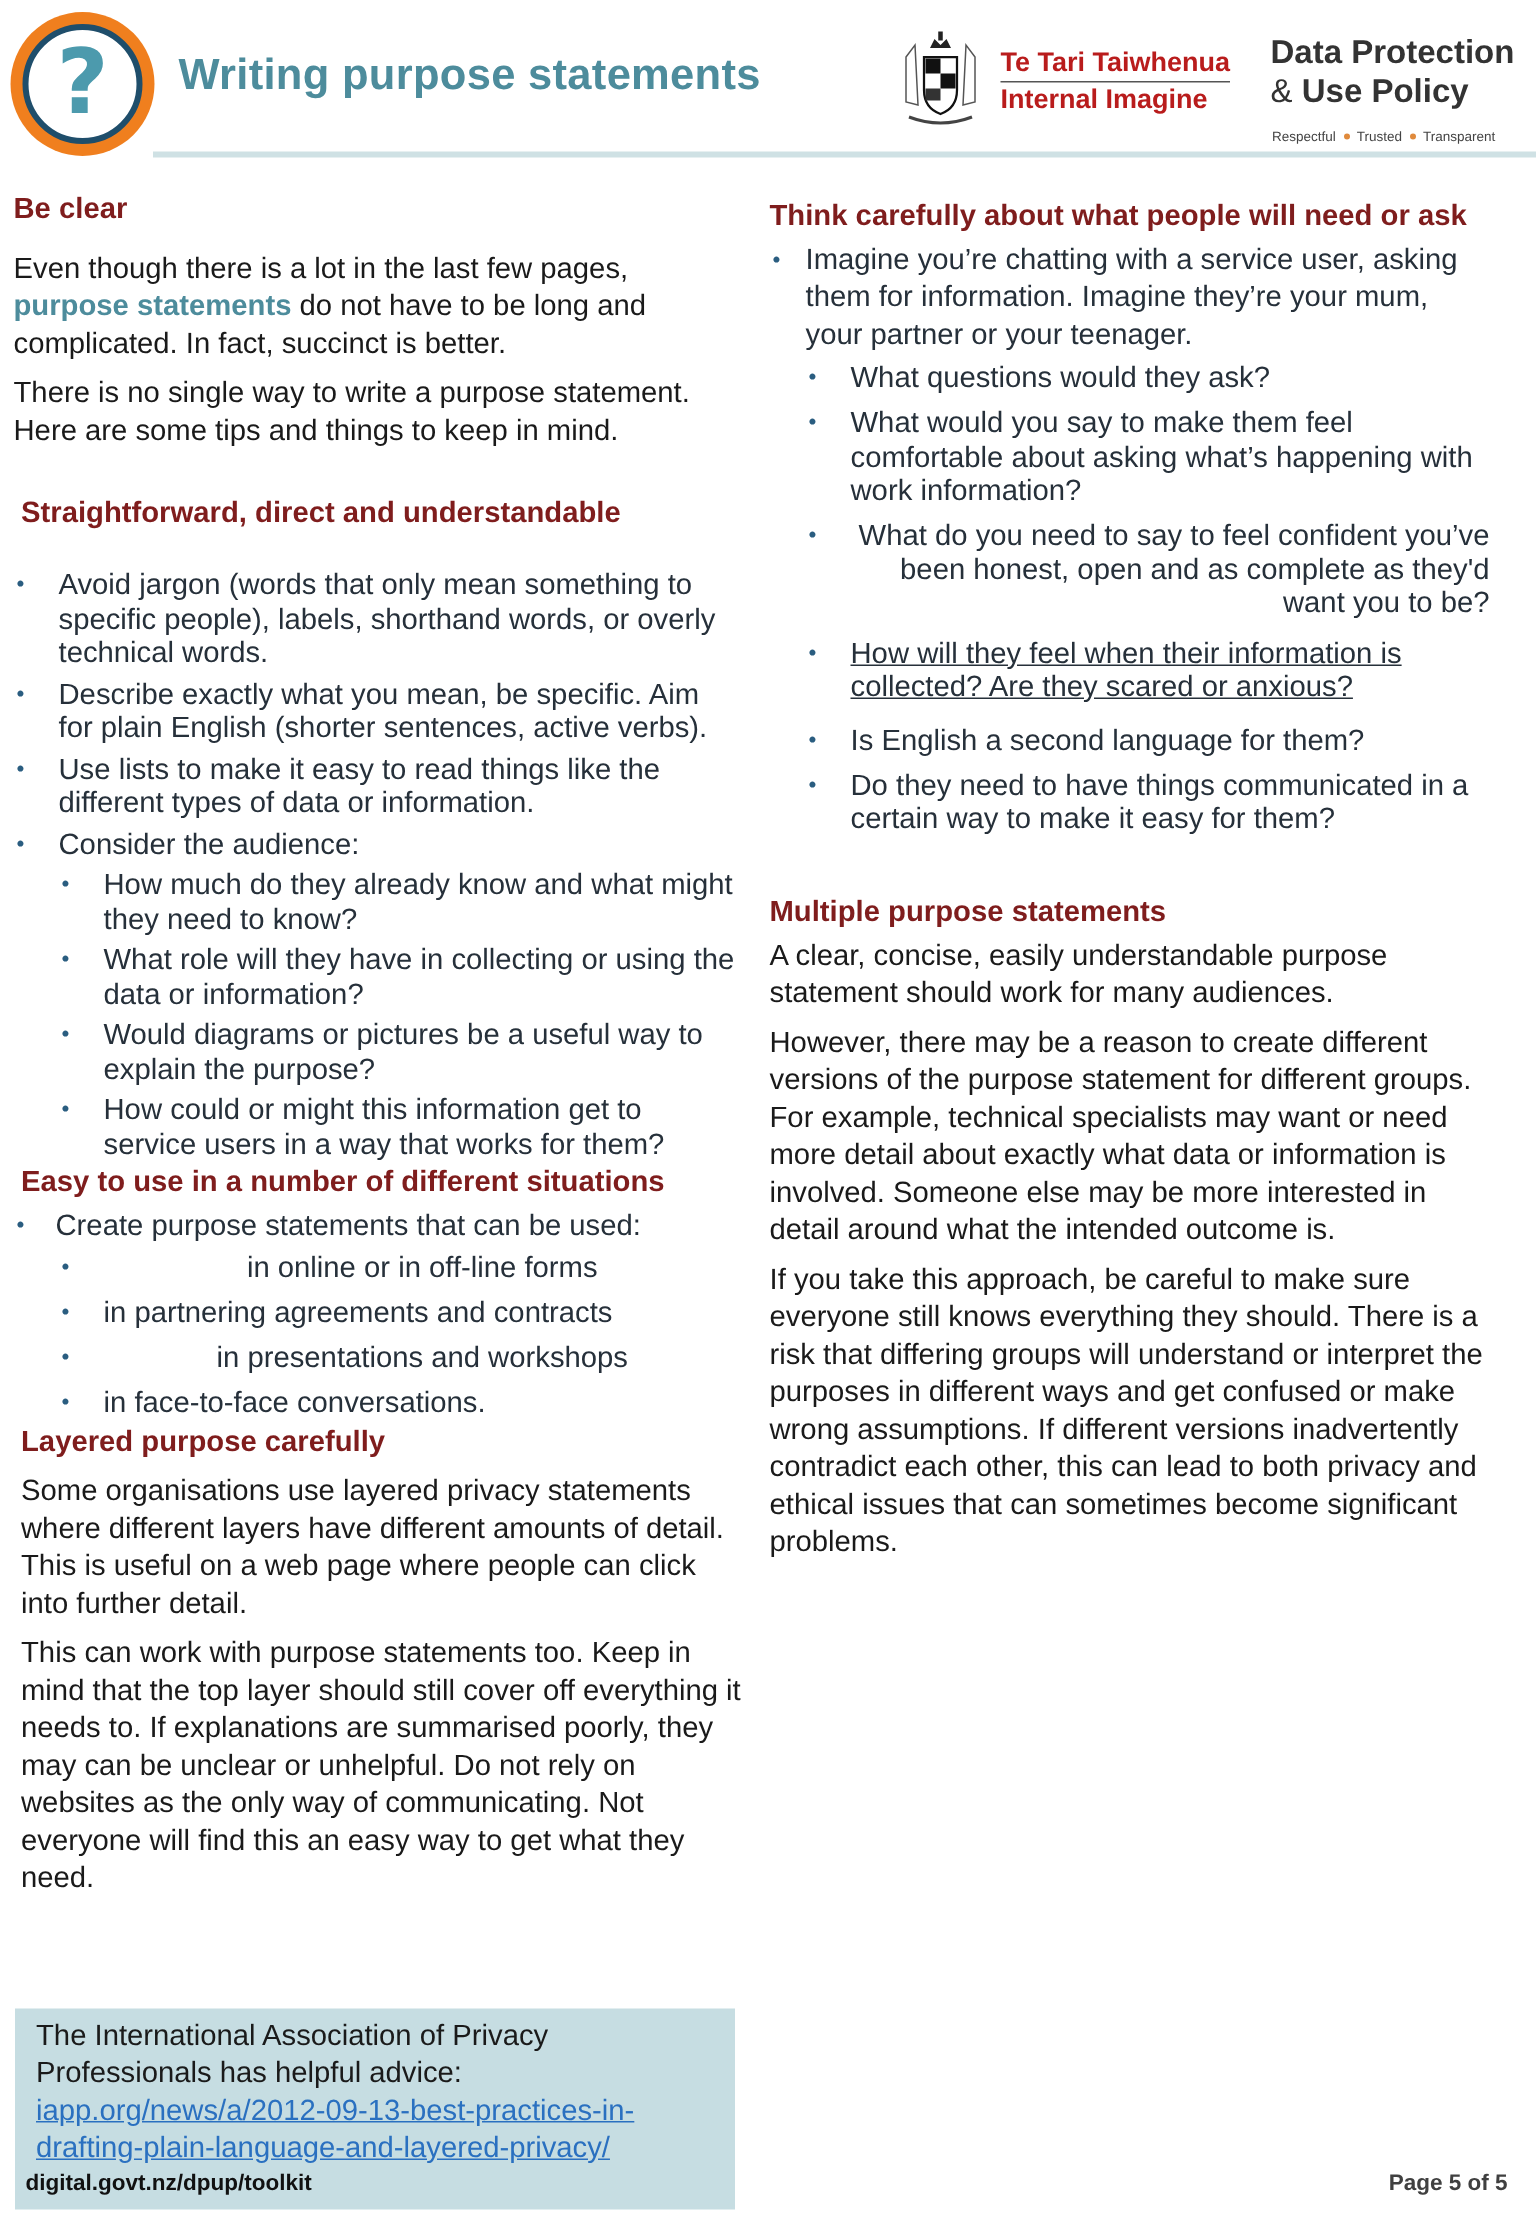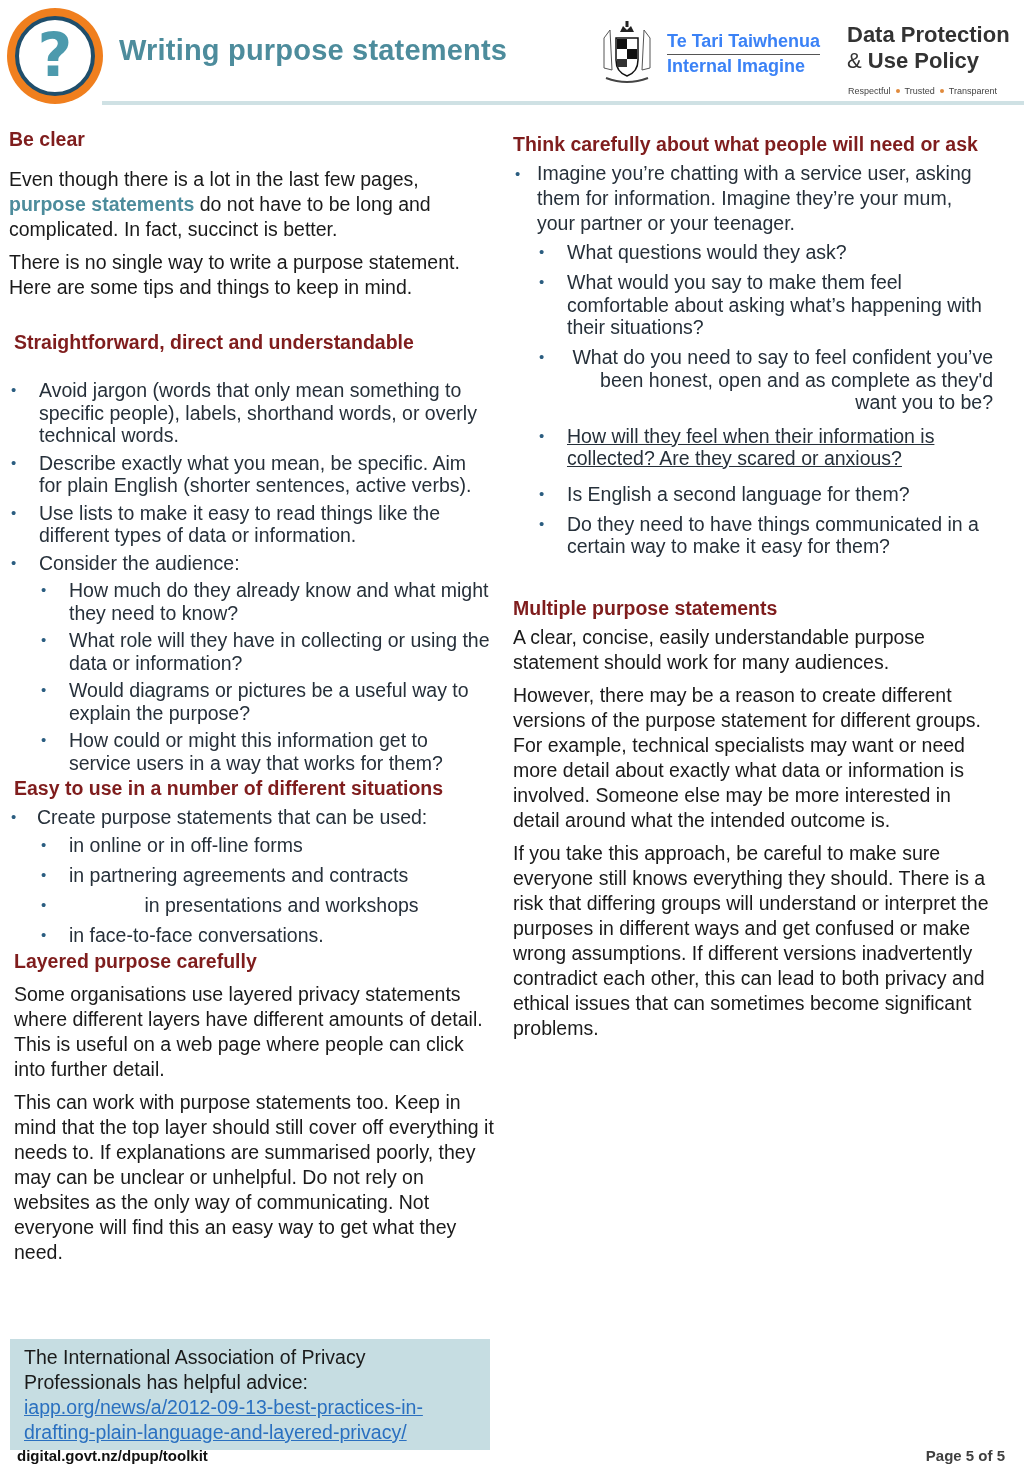--- a/index.html
+++ b/index.html
@@ -10,41 +10,41 @@
   .header { position: absolute; left: 0; top: 0; width: 1024px; height: 110px; }
   .q-icon { position: absolute; left: 7px; top: 8px; width: 96px; height: 96px; border-radius: 50%;
             background: #f07f1e; display: flex; align-items: center; justify-content: center; }
   .q-icon .ring { width: 80px; height: 80px; border-radius: 50%; background: #fff; border: 4px solid #1f4e6b;
             display: flex; align-items: center; justify-content: center; }
   .q-icon .glyph { font-family: "DejaVu Sans", sans-serif; font-weight: bold; font-size: 60px; color: #4c9aad; line-height: 1; margin-top: -2px; }
   .page-title { position: absolute; left: 119px; top: 34px; font-size: 29px; font-weight: bold; color: #4d8c9c; letter-spacing: 0.2px; }
   .header-rule { position: absolute; left: 102px; top: 101px; width: 922px; height: 4px; background: #cfe1e4; }
 
   .crest { position: absolute; left: 594px; top: 20px; width: 66px; height: 66px; }
-  .dia { position: absolute; left: 667px; top: 30px; font-weight: bold; font-size: 18px; line-height: 23px; color: #3b82f6; }
+  .dia { position: absolute; left: 667px; top: 30px; font-weight: bold; font-size: 18px; line-height: 23px; color: #b91c1c; }
   .dia .maori { border-bottom: 1px solid #555; padding-bottom: 1px; display: inline-block; }
   .dpup { position: absolute; left: 847px; top: 22px; color: #333; font-size: 22px; line-height: 26px; font-weight: bold; }
   .dpup .amp { font-weight: normal; }
   .values { position: absolute; left: 848px; top: 86px; font-size: 9px; color: #444; white-space: nowrap; }
   .values .dot { display: inline-block; width: 4px; height: 4px; border-radius: 50%; background: #e08a3c; margin: 0 5px 1px; vertical-align: middle; }
 
   
   .col { position: absolute; font-size: 19.5px; line-height: 25px; }
   .col-left { left: 9px; top: 127px; width: 485px; }
   .col-right { left: 513px; top: 132px; width: 480px; }
   h2 { color: #7f1d1d; font-size: 19.5px; font-weight: bold; line-height: 25px; }
   p { margin-bottom: 8px; }
   .hl { color: #4d8c9c; font-weight: bold; }
   ul { list-style: none; }
   li { position: relative; padding-left: 30px; margin-bottom: 5px; color: #26303a; line-height: 22.5px; }
   li::before { content: "\2022"; position: absolute; left: 2px; top: 0; color: #2a5d80; font-size: 15px; }
   ul.sub li { padding-left: 30px; }
   ul.sub { margin-left: 30px; }
 
-  .callout { position: absolute; left: 10px; top: 1339px; width: 480px; height: 111px; background: #c6dde2; padding: 6px 14px; font-size: 19.5px; line-height: 25px; }
+  .callout { position: absolute; left: 10px; top: 1339px; width: 480px; height: 134px; background: #c6dde2; padding: 6px 14px; font-size: 19.5px; line-height: 25px; }
   .callout a { color: #2a70c0; text-decoration: underline; }
   .footer-left { position: absolute; left: 17px; top: 1447px; font-size: 15px; font-weight: bold; color: #111; }
   .footer-right { position: absolute; right: 19px; top: 1447px; font-size: 15px; font-weight: bold; color: #404040; }
 </style>
 </head>
 <body>
 
 <div class="header">
   <div class="q-icon">
     <div class="ring">
@@ -95,39 +95,39 @@
     <li>What role will they have in collecting or using the data or information?</li>
     <li>Would diagrams or pictures be a useful way to explain the purpose?</li>
     <li style="margin-bottom:2px;">How could or might this information get to service users in a way that works for them?</li>
   </ul>
 
   <h2 style="margin-left:5px;margin-bottom:5px;">Easy to use in a number of different situations</h2>
   <ul>
     <li style="padding-left:28px;">Create purpose statements that can be used:</li>
   </ul>
   <ul class="sub">
-    <li style="margin-bottom:7.5px;">in online or in off-line forms</li>
+    <li style="margin-bottom:7.5px;text-align:center;">in online or in off-line forms</li>
     <li style="margin-bottom:7.5px;">in partnering agreements and contracts</li>
     <li style="margin-bottom:7.5px;text-align:center;">in presentations and workshops</li>
     <li style="margin-bottom:3px;">in face-to-face conversations.</li>
   </ul>
 
   <h2 style="margin-left:5px;margin-bottom:8px;">Layered purpose carefully</h2>
   <p style="margin-left:5px;">Some organisations use layered privacy statements where different layers have different amounts of detail. This is useful on a web page where people can click into further detail.</p>
   <p style="margin-left:5px;">This can work with purpose statements too. Keep in mind that the top layer should still cover off everything it needs to. If explanations are summarised poorly, they may can be unclear or unhelpful. Do not rely on websites as the only way of communicating. Not everyone will find this an easy way to get what they need.</p>
 </div>
 
 <div class="col col-right">
   <h2 style="margin-bottom:4px;">Think carefully about what people will need or ask</h2>
   <ul>
     <li style="padding-left:24px;line-height:25px;margin-bottom:5px;">Imagine you’re chatting with a service user, asking them for information. Imagine they’re your mum, your partner or your teenager.</li>
   </ul>
   <ul class="sub" style="margin-left:24px;">
     <li style="margin-bottom:7.5px;">What questions would they ask?</li>
-    <li style="margin-bottom:7.5px;">What would you say to make them feel comfortable about asking what’s happening with their situations?</li>
+    <li style="margin-bottom:7.5px;">What would you say to make them feel comfortable about asking what’s happening with work information?</li>
     <li style="margin-bottom:11px;text-align:right;">What do you need to say to feel confident you’ve been honest, open and as complete as they'd want you to be?</li>
     <li style="margin-bottom:13px;text-decoration:underline;">How will they feel when their information is collected? Are they scared or anxious?</li>
     <li style="margin-bottom:7.5px;">Is English a second language for them?</li>
     <li>Do they need to have things communicated in a certain way to make it easy for them?</li>
   </ul>
 
   <h2 style="margin-top:38px;margin-bottom:4px;">Multiple purpose statements</h2>
   <p>A clear, concise, easily understandable purpose statement should work for many audiences.</p>
   <p>However, there may be a reason to create different versions of the purpose statement for different groups. For example, technical specialists may want or need more detail about exactly what data or information is involved. Someone else may be more interested in detail around what the intended outcome is.</p>
   <p>If you take this approach, be careful to make sure everyone still knows everything they should. There is a risk that differing groups will understand or interpret the purposes in different ways and get confused or make wrong assumptions. If different versions inadvertently contradict each other, this can lead to both privacy and ethical issues that can sometimes become significant problems.</p>

